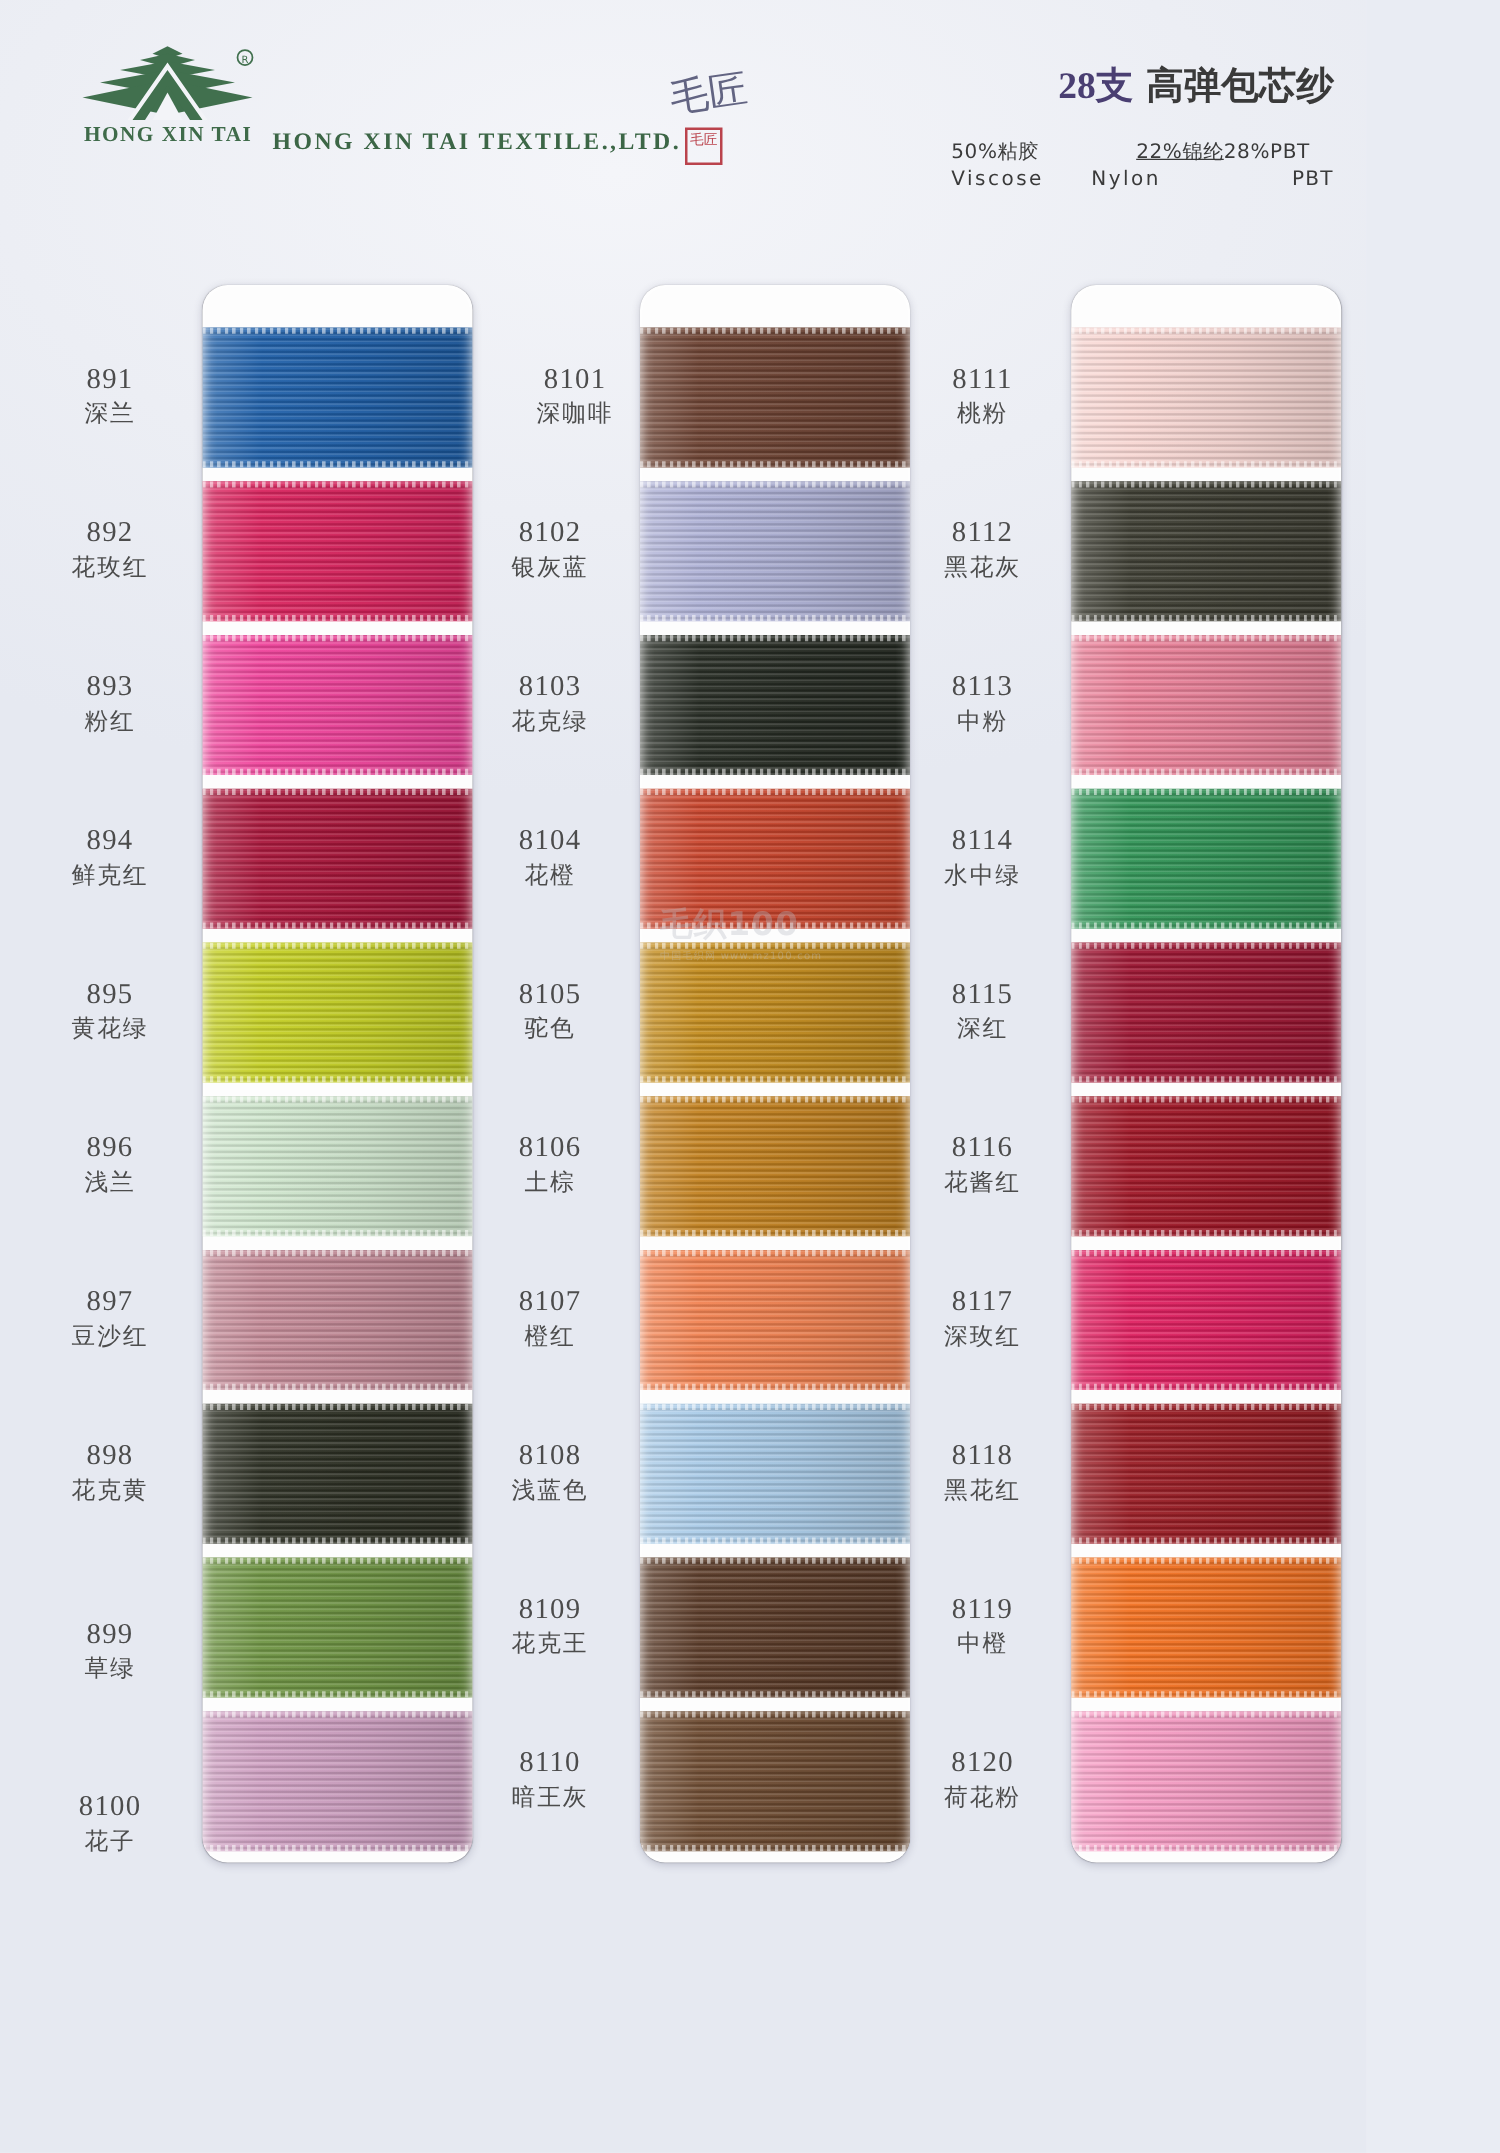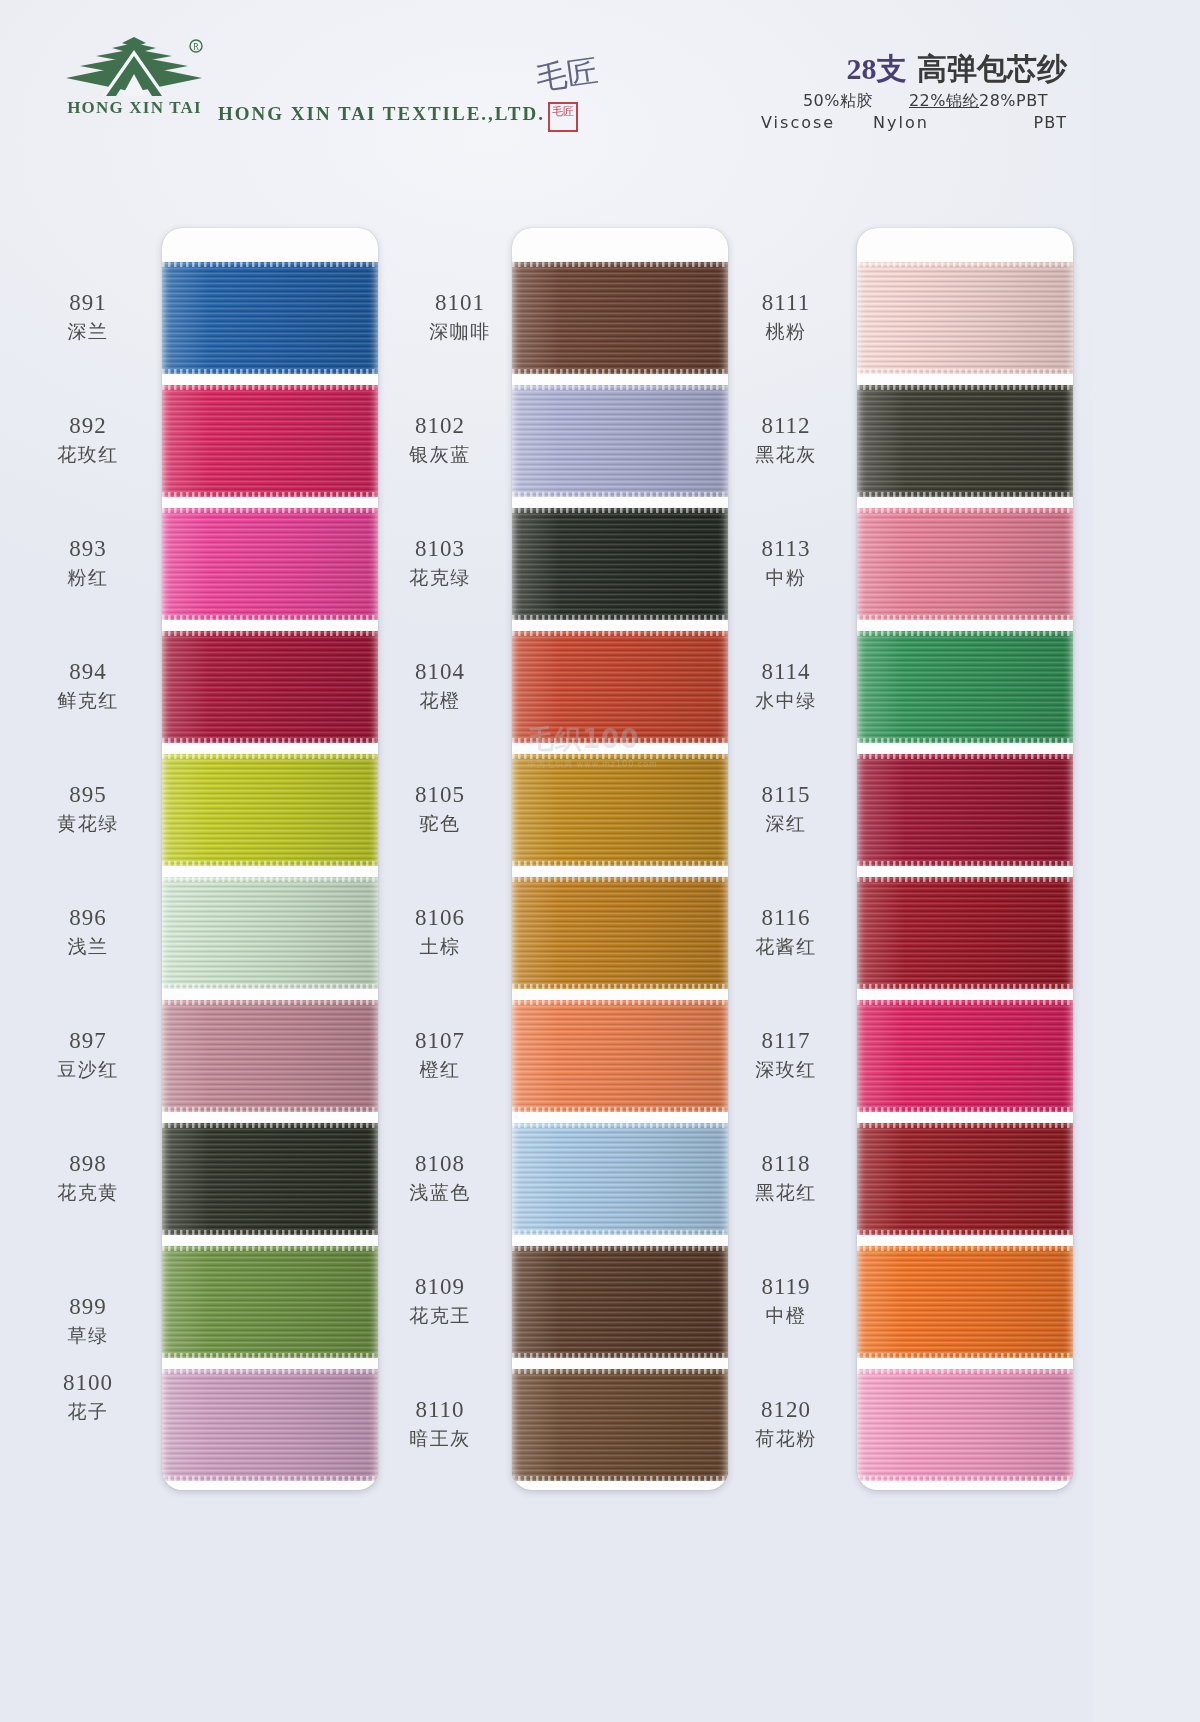--- a/index.html
+++ b/index.html
@@ -57,21 +57,21 @@
   .spec-title{
     font-family:"DejaVu Serif","Liberation Serif",serif;
     font-size:30px;font-weight:bold;color:#3a3a3a;white-space:nowrap;line-height:34px;
   }
   .spec-title .count{color:#4a3f72;font-family:"Liberation Serif",serif;}
   .spec-row{
     margin-top:5px;font-family:"DejaVu Sans",sans-serif;font-size:16px;
     color:#3a3a3a;white-space:nowrap;letter-spacing:.5px;
   }
   .spec-row span{display:inline-block;}
-  .spec-cn .c1{width:112px;text-align:right;}
+  .spec-cn .c1{width:112px;text-align:left;margin-top:20px;}
   .spec-cn .c2{width:106px;text-align:right;text-decoration:underline;}
   .spec-cn .c3{width:88px;text-align:left;}
   .spec-en{margin-top:1px;}
   .spec-en .c1{width:112px;text-align:left;letter-spacing:2px;}
   .spec-en .c2{width:106px;text-align:left;letter-spacing:2px;}
   .spec-en .c3{width:88px;text-align:right;letter-spacing:1px;}
 
   
   .col{position:absolute;top:228px;width:216px;height:1262px;}
   #col1{left:162px;}
@@ -415,21 +415,21 @@
         <div class="name">豆沙红</div>
       </div>
       <div class="lab" style="top: 921px;">
         <div class="code">898</div>
         <div class="name">花克黄</div>
       </div>
       <div class="lab" style="top: 1064px;">
         <div class="code">899</div>
         <div class="name">草绿</div>
       </div>
-      <div class="lab" style="top: 1140px;">
+      <div class="lab" style="top: 1202px;">
         <div class="code">8100</div>
         <div class="name">花子</div>
       </div>
     </div>
   <div class="labels" id="lab2">
       <div class="lab" style="top: 60px; padding-left: 20px;">
         <div class="code">8101</div>
         <div class="name">深咖啡</div>
       </div>
       <div class="lab" style="top: 183px;">

